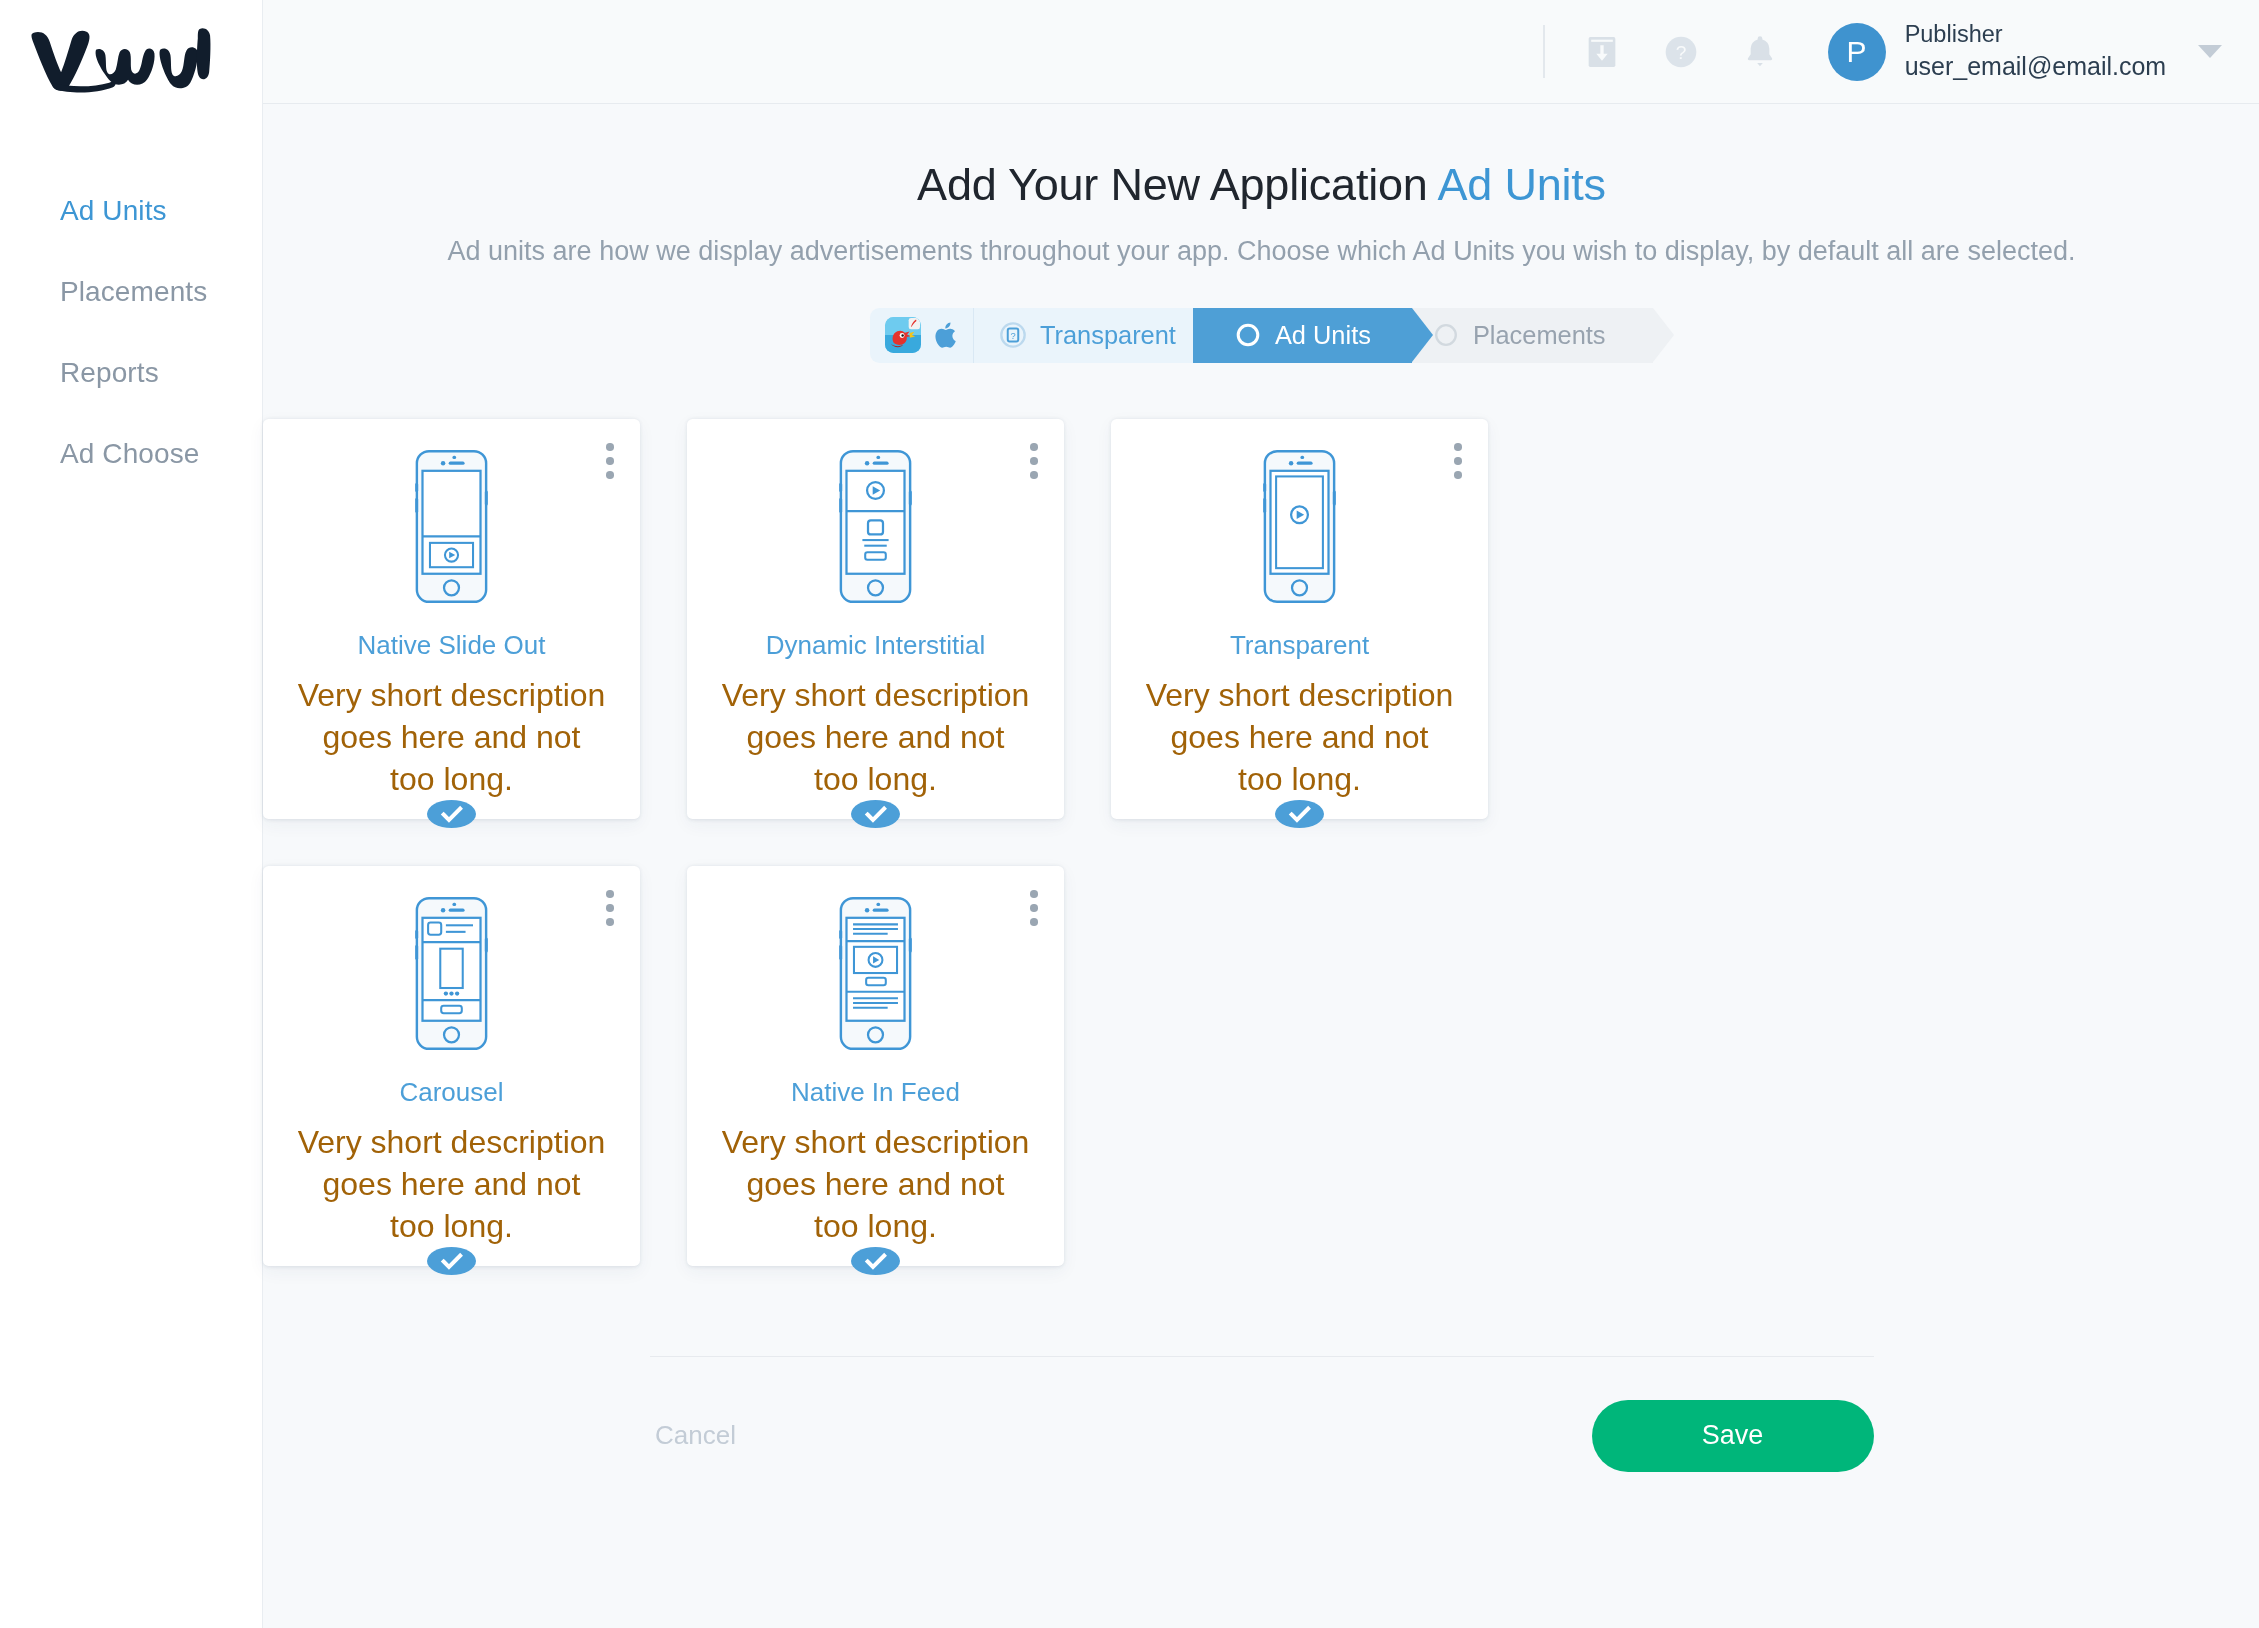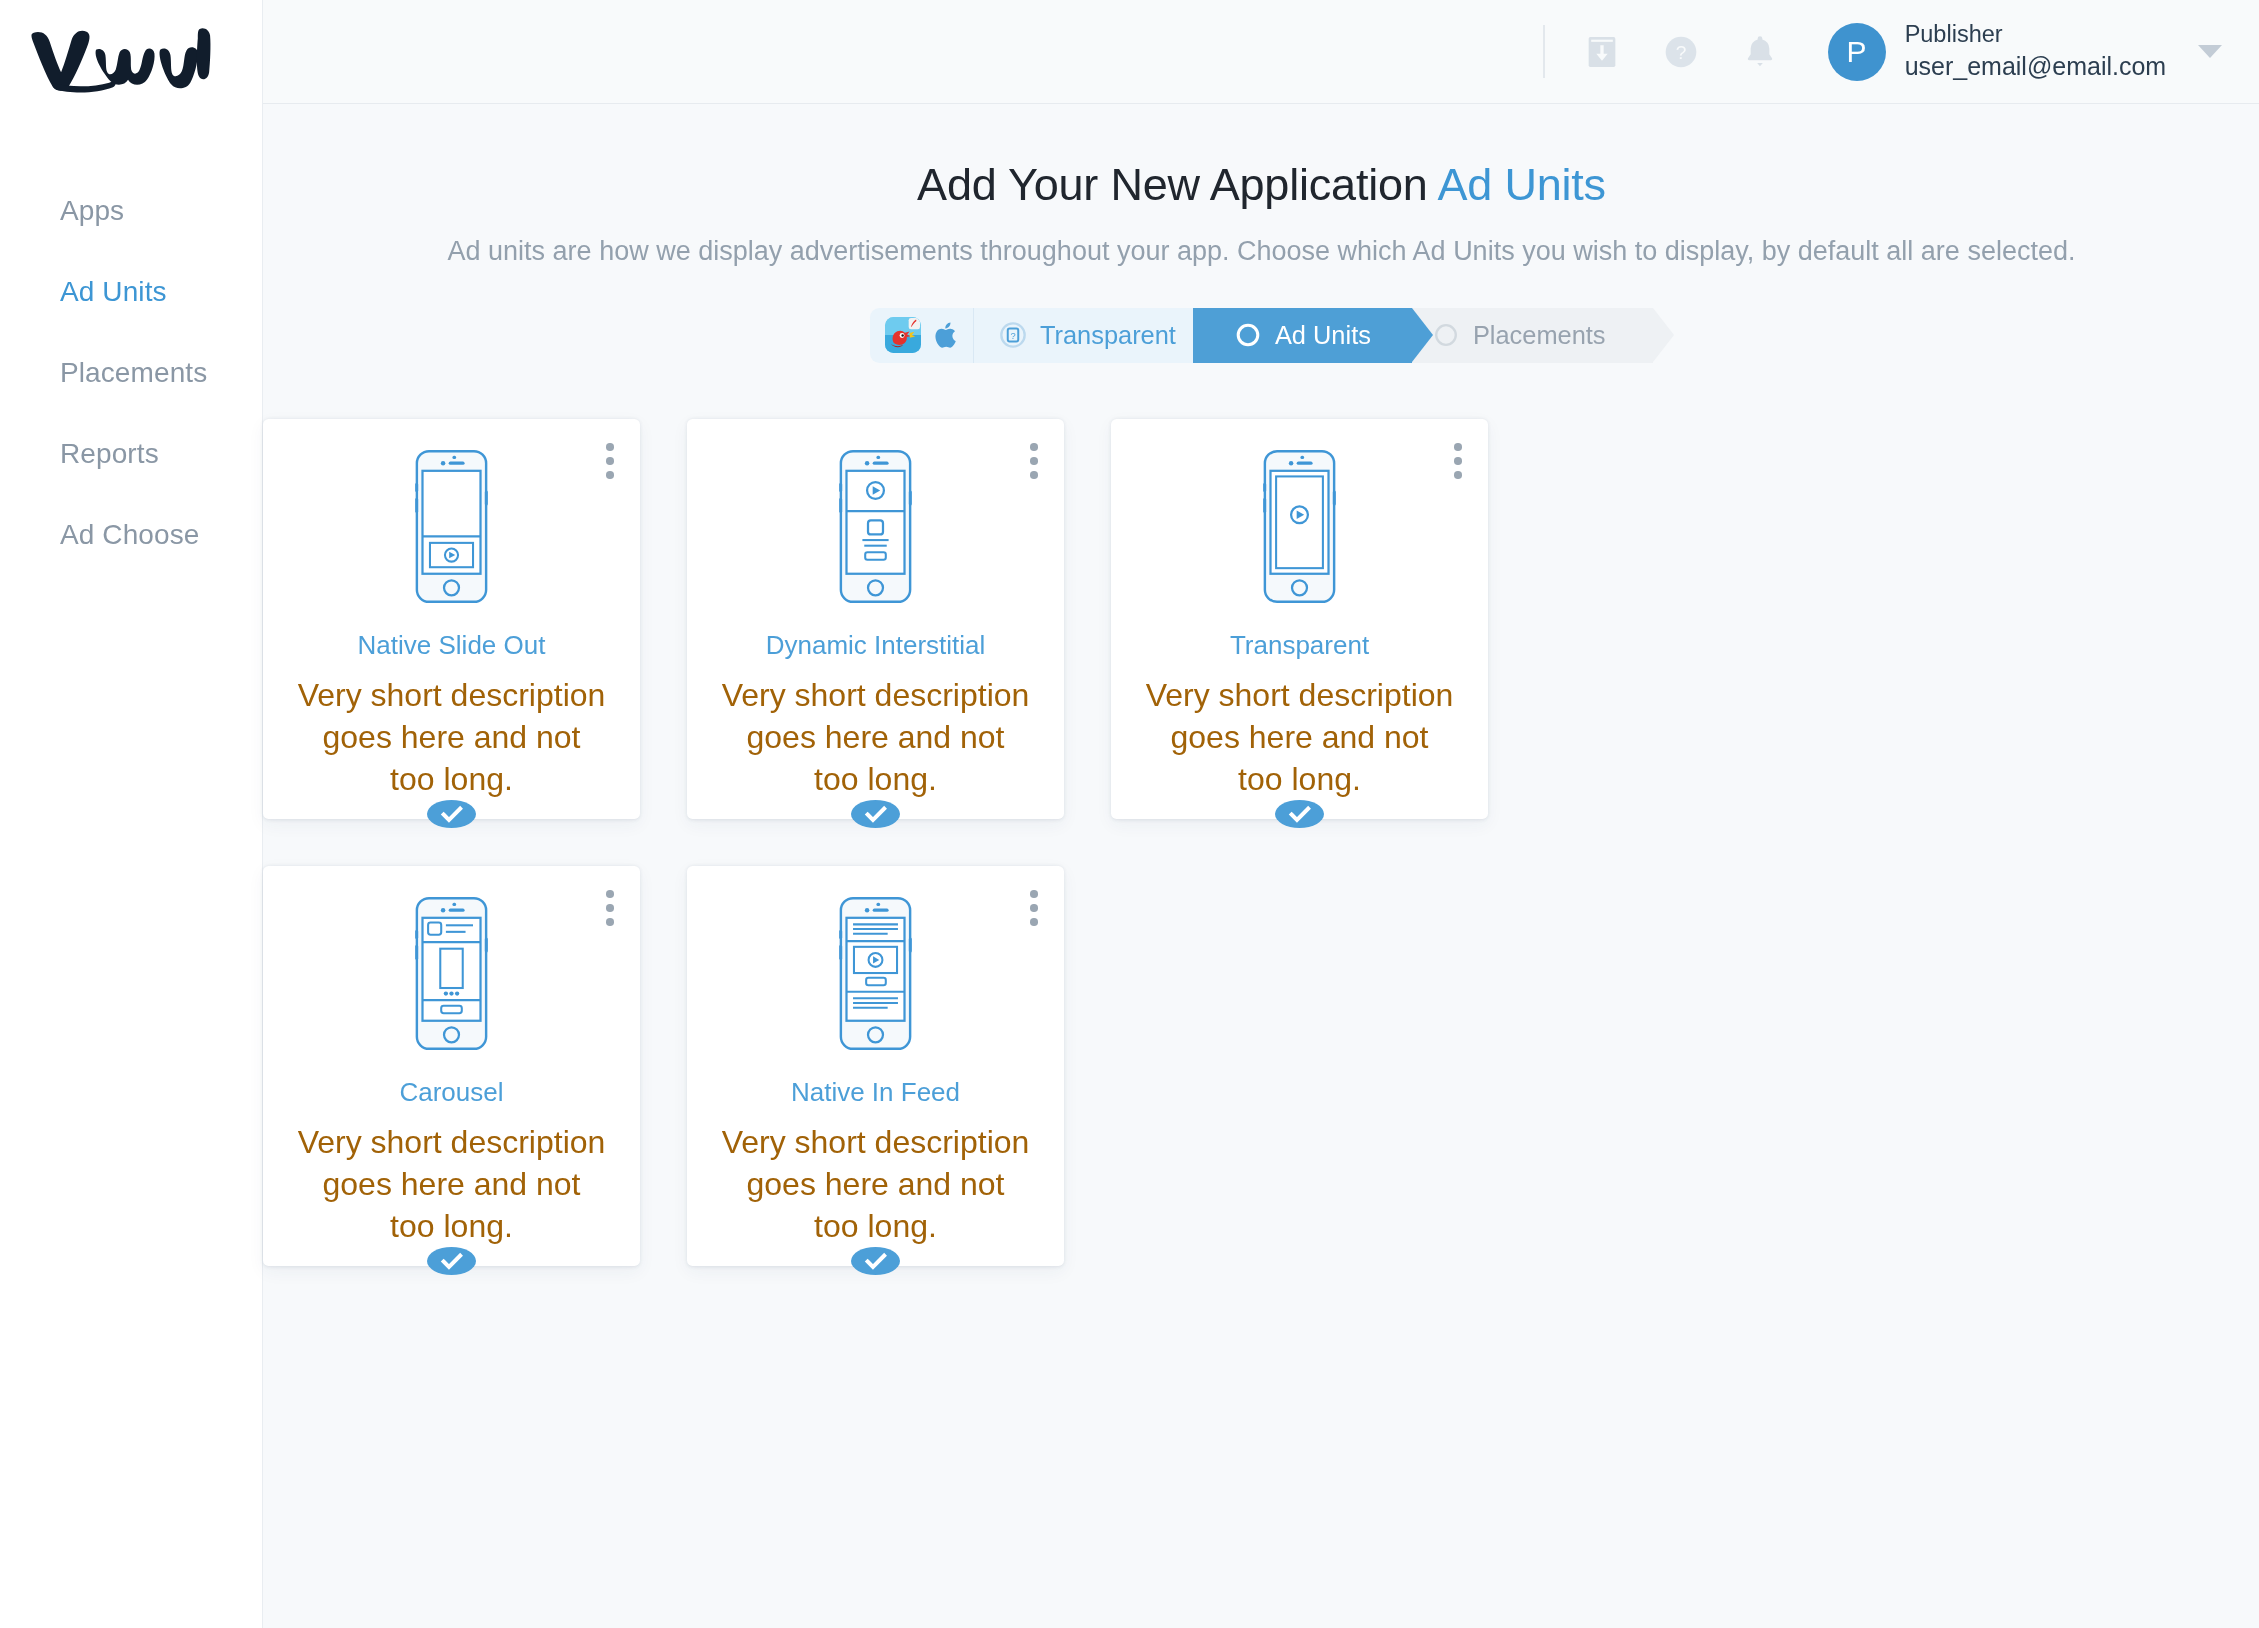--- a/index.html
+++ b/index.html
@@ -230,21 +230,20 @@
           <path d="M6 6 C14 4 20 7 23 16 C27 28 31 40 35 48 C39 38 43 24 46 14 C49 5 56 2 62 5 C66 7 66 12 63 20 C57 36 49 54 43 63 C39 69 30 69 26 63 C19 52 10 28 5 15 C3 9 3 7 6 6 Z"></path>
           <path d="M72 24 C76 22 81 24 82 30 C83 37 82 44 84 48 C86 52 91 50 93 45 C95 39 95 32 97 27 C99 22 106 22 108 27 C110 32 108 42 110 47 C112 51 116 50 118 46 C121 40 121 31 124 26 C126 21 133 22 134 28 C135 36 131 49 126 56 C121 63 110 63 106 56 C103 62 93 63 88 58 C82 52 69 33 72 24 Z"></path>
           <path d="M140 24 C145 21 150 24 151 30 C152 37 151 46 153 50 C155 54 161 52 163 47 C166 40 165 30 168 25 C171 19 180 21 180 28 C180 38 176 52 172 59 C168 66 157 67 152 61 C146 54 137 31 140 24 Z"></path>
           <path d="M182 2 C187 0 192 3 193 9 C194 20 193 38 192 48 C191 56 184 58 181 52 C178 45 179 24 180 12 C180 7 180 3 182 2 Z"></path>
           <path d="M28 60 C45 64 70 64 86 59 C93 57 95 61 90 64 C72 71 44 71 29 66 C25 64 25 59 28 60 Z"></path>
         </g>
       </svg>
     </div>
 
     <nav class="nav">
-      <div class="nav-item"><span>Apps</span></div>
       <div class="nav-item active"><span>Ad Units</span></div>
       <div class="nav-item"><span>Placements</span></div>
       <div class="nav-item"><span>Reports</span></div>
       <div class="nav-item"><span>Ad Choose</span></div>
     </nav>
   </aside>
 
   <main class="main">
 
     <header class="topbar">
@@ -526,16 +525,22 @@
           <div class="check">
             <svg width="28" height="28" viewBox="0 0 24 24">
                 <path d="M4.8 12.4l4.6 4.6 9.6-9.6" fill="none" stroke="#fff" stroke-width="3.4" stroke-linecap="square"></path>
               </svg>
           </div>
         </div>
 
       </div>
     </div>
 
+    <div class="footer-wrap">
+      <div class="footer">
+        <button class="btn-cancel">Cancel</button>
+        <button class="btn-save">Save</button>
+      </div>
+    </div>
 
   </main>
 </div>
 
 
 </body></html>

